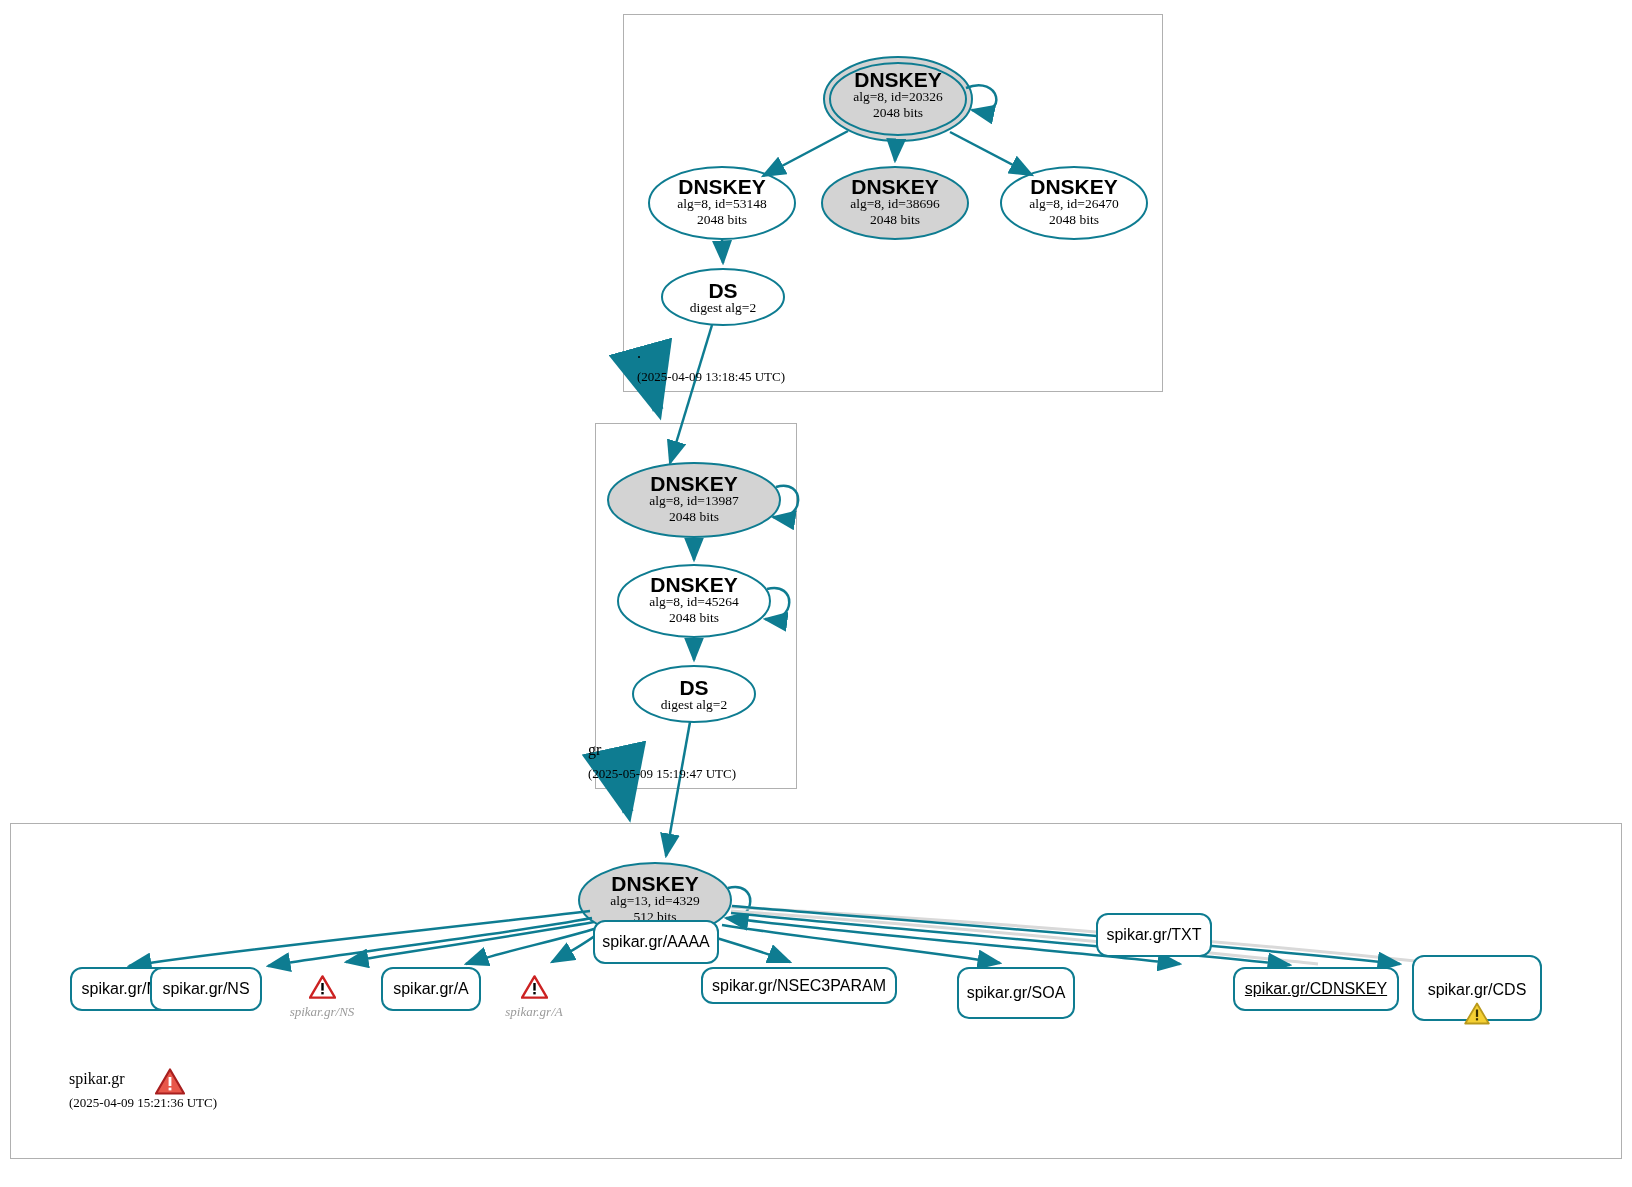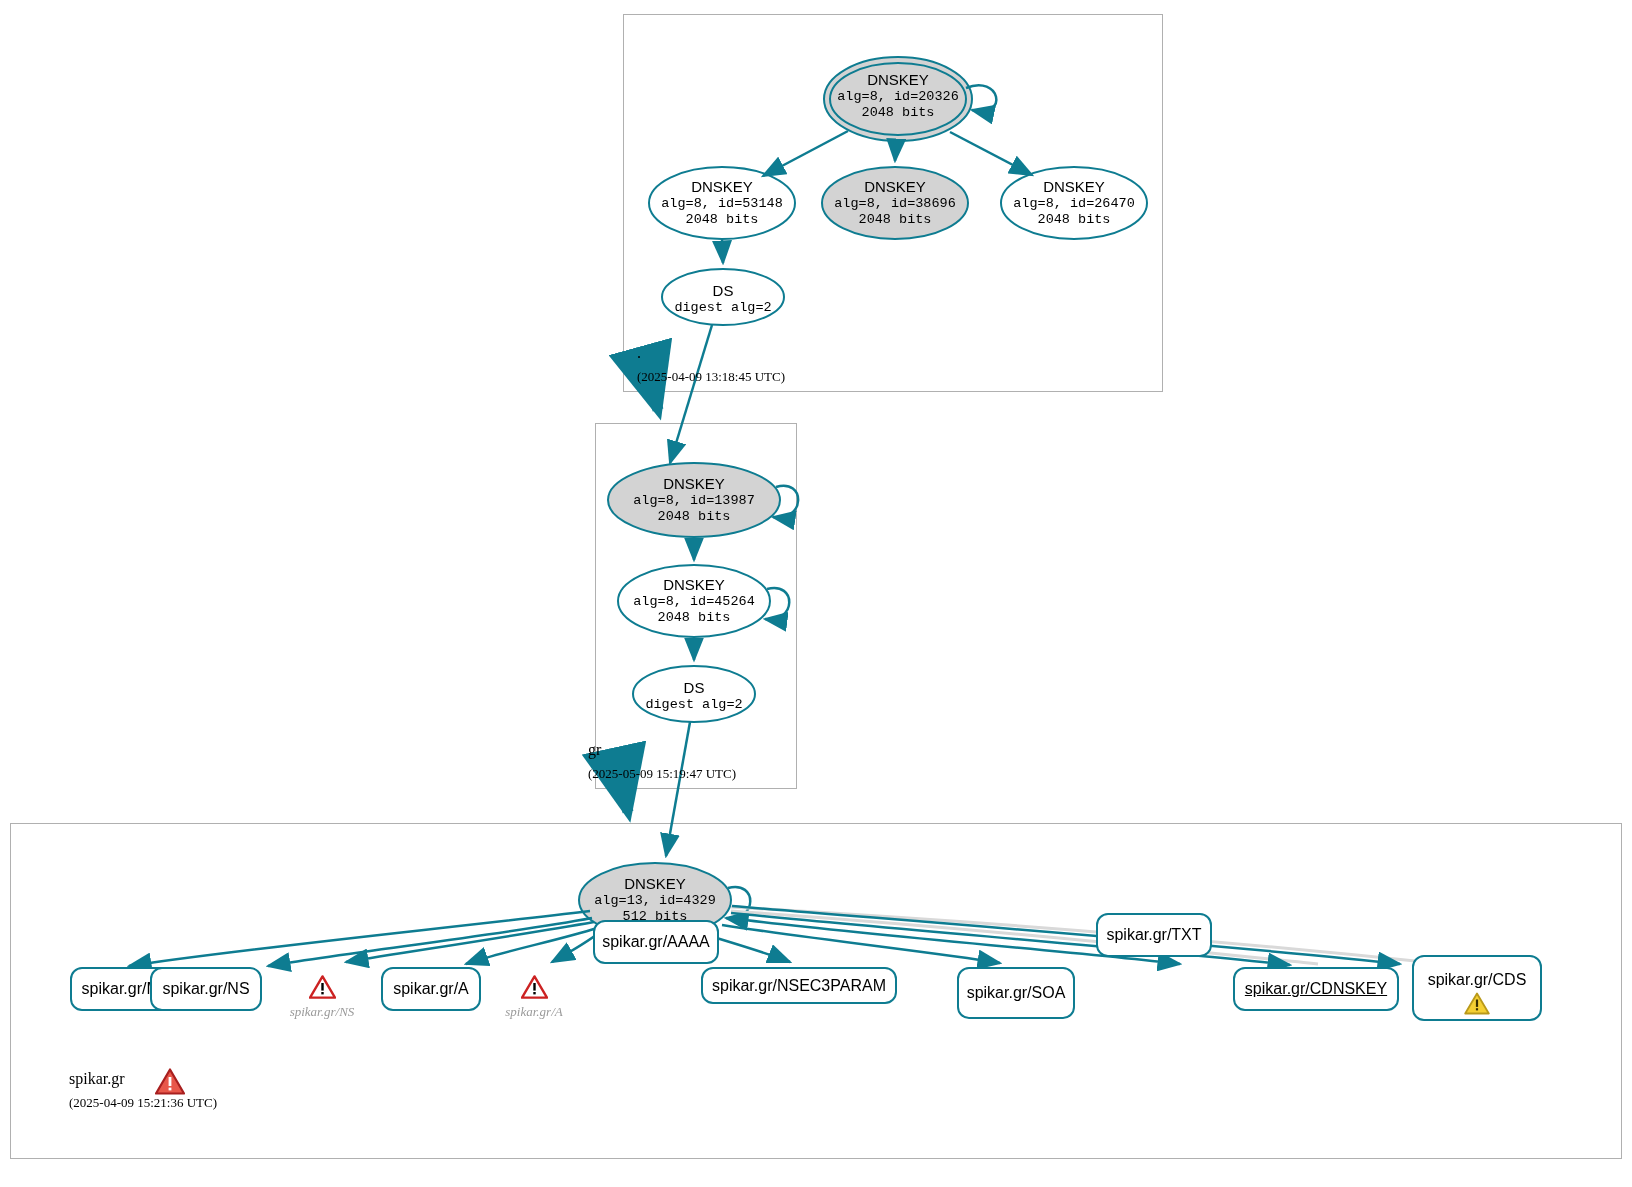--- a/index.html
+++ b/index.html
@@ -46,26 +46,27 @@
     position: absolute;
     text-align: center;
     color: #000000;
     z-index: 4;
     pointer-events: none;
     white-space: nowrap;
   }
   .node-text .l1 {
     display: block;
     font-family: "Liberation Sans", sans-serif;
-    font-size: 15px;
+    font-size: 21px;
     line-height: 19px;
+    font-weight: bold;
   }
   .node-text .l2, .node-text .l3 {
     display: block;
-    font-family: Liberation Mono, monospace;
+    font-family: Liberation Serif, serif;
     font-size: 13.5px;
     line-height: 16px;
   }
 
   
   .rr-node {
     position: absolute;
     box-sizing: border-box;
     border: 2px solid #0e7c91;
     border-radius: 12px;
@@ -278,21 +279,21 @@
   </div>
 
   <div class="rr-node" style="left:1096px; top:913px; width:116px; height:44px;">
     <span class="rrlabel">spikar.gr/TXT</span>
   </div>
 
   <div class="rr-node" style="left:1233px; top:967px; width:166px; height:44px;text-decoration:underline;">
     <span class="rrlabel">spikar.gr/CDNSKEY</span>
   </div>
 
-  <div class="rr-node" style="left:1412px; top:955px; width:130px; height:66px; justify-content:flex-end; padding-top:6px;">
+  <div class="rr-node" style="left:1412px; top:955px; width:130px; height:66px; justify-content:flex-start; padding-top:24px;">
     <span class="rrlabel">spikar.gr/CDS</span>
     <span class="tri-icon" style="margin-top:3px;">
       <svg width="26" height="23" viewBox="0 0 26 23">
         <path d="M13 1.5 L24.8 21.5 L1.2 21.5 Z" fill="#f5d033" stroke="#b9991a" stroke-width="1.8" stroke-linejoin="round"></path>
         <rect x="11.9" y="7.5" width="2.2" height="7.4" fill="#3a3000"></rect>
         <rect x="11.9" y="16.2" width="2.2" height="2.2" fill="#3a3000"></rect>
       </svg>
     </span>
   </div>
 

